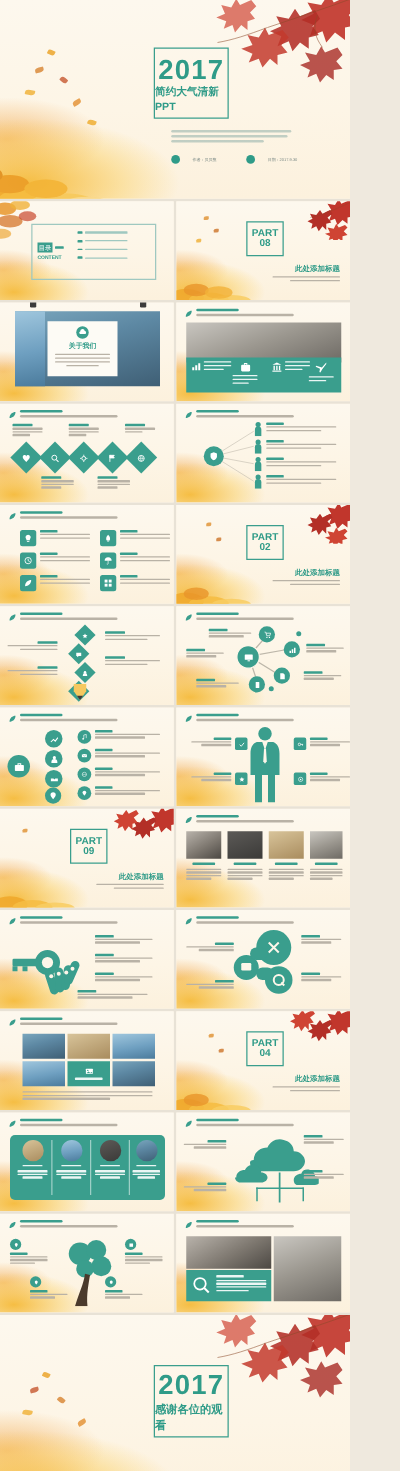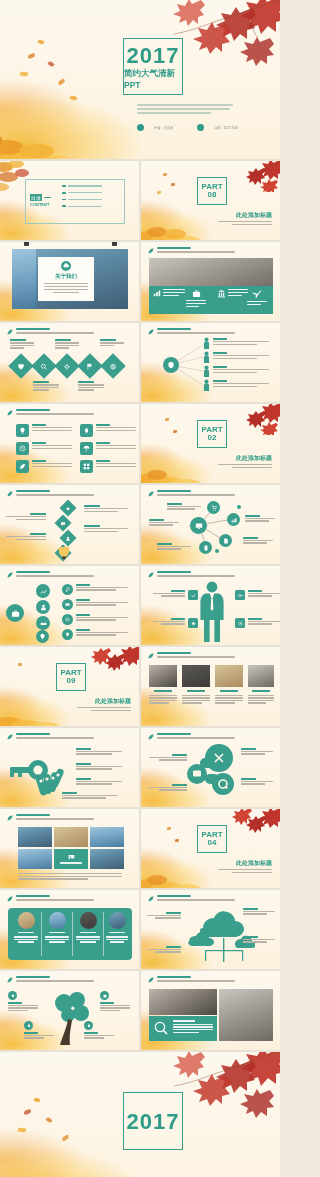--- a/index.html
+++ b/index.html
@@ -1332,17 +1332,18 @@
       </g>
     </svg>
     <div class="fleaf" style="left:34px;top:46px;width:6px;height:4px;background:#eba52c;transform:rotate(25deg)"></div>
     <div class="fleaf" style="left:24px;top:58px;width:7px;height:4px;background:#c9603a;transform:rotate(-15deg)"></div>
     <div class="fleaf" style="left:46px;top:66px;width:6px;height:4px;background:#d98a3a;transform:rotate(40deg)"></div>
     <div class="fleaf" style="left:18px;top:76px;width:8px;height:4px;background:#f0b33c;transform:rotate(10deg)"></div>
     <div class="fleaf" style="left:62px;top:84px;width:7px;height:4px;background:#e4943a;transform:rotate(-30deg)"></div>
 
     <div class="titlebox" style="left:123px;top:40px;width:60px;height:58px;">
       <div class="year" style="font-size:22px;margin-top:2px;">2017</div>
+      <div class="subtitle" style="font-size:9px;margin-top:2px;">感谢各位的观看</div>
     </div>
 
   </div>
 
 </div>
 
 </body></html>

